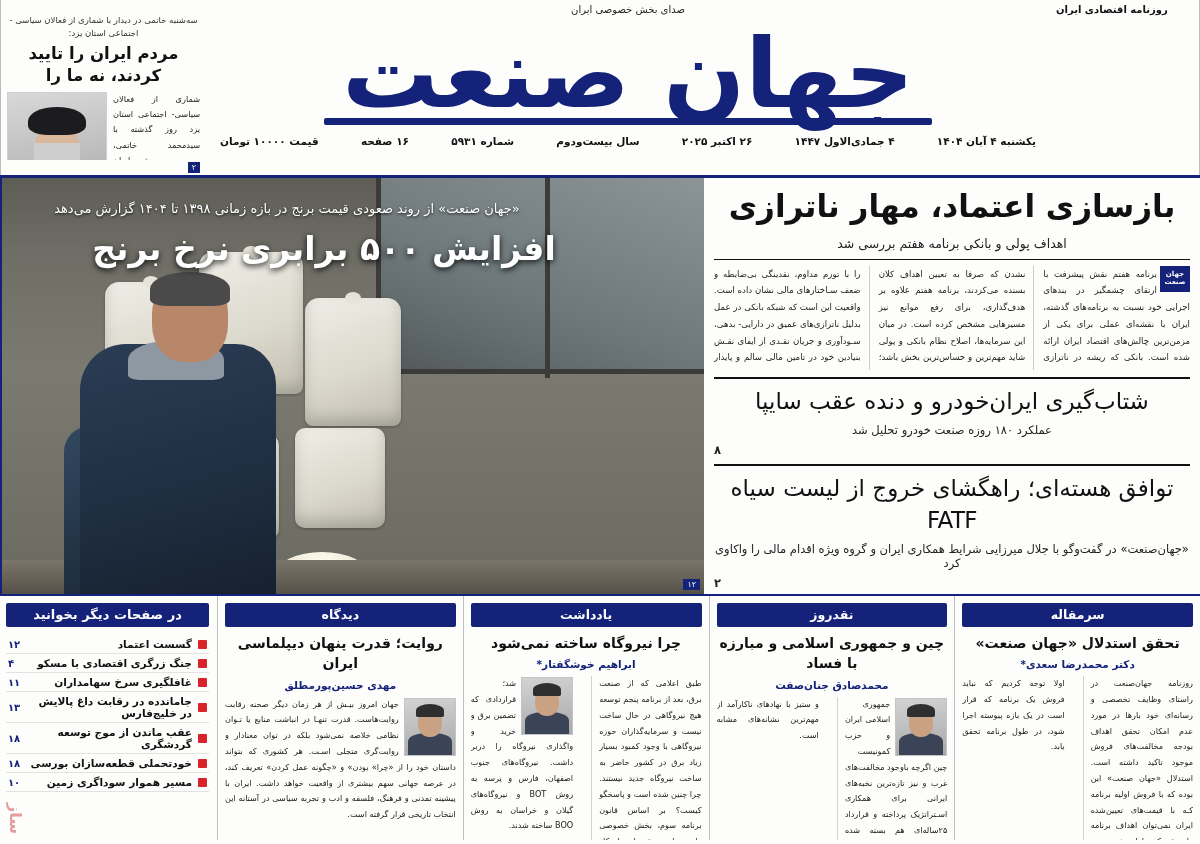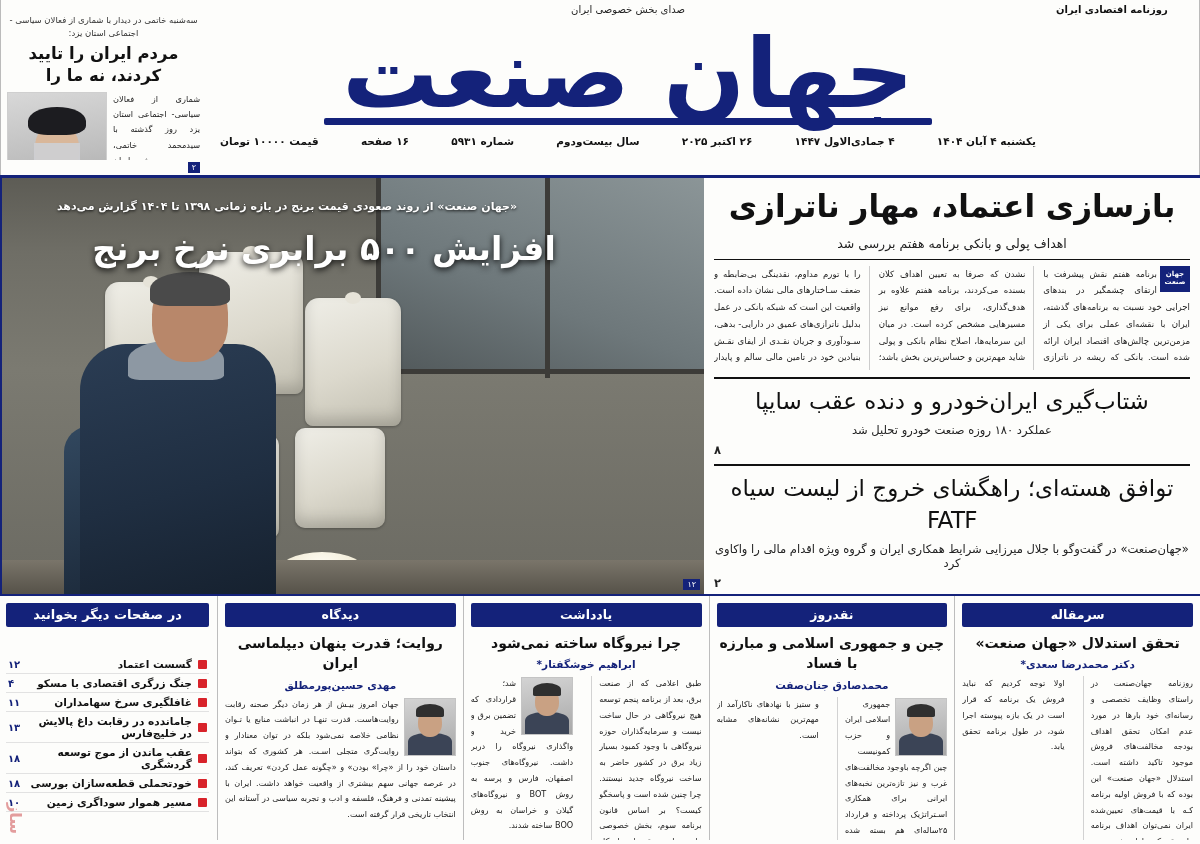--- a/index.html
+++ b/index.html
@@ -193,23 +193,23 @@
     background: #8d98a3; border-radius: 50% 50% 12% 12%;
   }
   .ph-floor {
     position: absolute; left: 0; bottom: 0; width: 100%; height: 34px;
     background: linear-gradient(180deg,#7a756a,#565249);
   }
   .hero-caption-red {
     position: absolute; top: 20px; left: 18px; right: 150px;
     text-align: center;
     color: #fff;
-    font-size: 11px; line-height: 1.7;
+    font-size: 13px; line-height: 1.7;
     text-shadow: 0 1px 3px rgba(0,0,0,.85);
-    font-weight: bold;
+    font-weight: normal;
   }
   .hero-caption-big {
     position: absolute; top: 50px; left: 12px; right: 70px;
     text-align: center;
     color: #ffffff;
     font-size: 33px; font-weight: bold; line-height: 1.3;
     text-shadow: 0 2px 6px rgba(0,0,0,.9);
     letter-spacing: -1px;
   }
   .photo-page-badge {
@@ -264,21 +264,21 @@
     height: 244px;
   }
   .bcol {
     flex: 1;
     border-right: 1px solid #bdbdbd;
     padding: 0 7px;
     display: flex; flex-direction: column;
     overflow: hidden;
   }
   .bcol:first-child { border-right: none; }
-  .bcol.promo { flex: 0 0 218px; padding: 0 8px 0 6px; gap: 20px; }
+  .bcol.promo { flex: 0 0 218px; padding: 0 8px 0 6px; }
 
   .bhead {
     background: #14227a; color: #fff;
     font-size: 12.5px; font-weight: bold;
     text-align: center; padding: 4px 0 5px 0;
     margin: 7px 0 6px 0;
     border-radius: 2px;
   }
   .bhead.promo-head { font-size: 13px; }
   .btitle {

